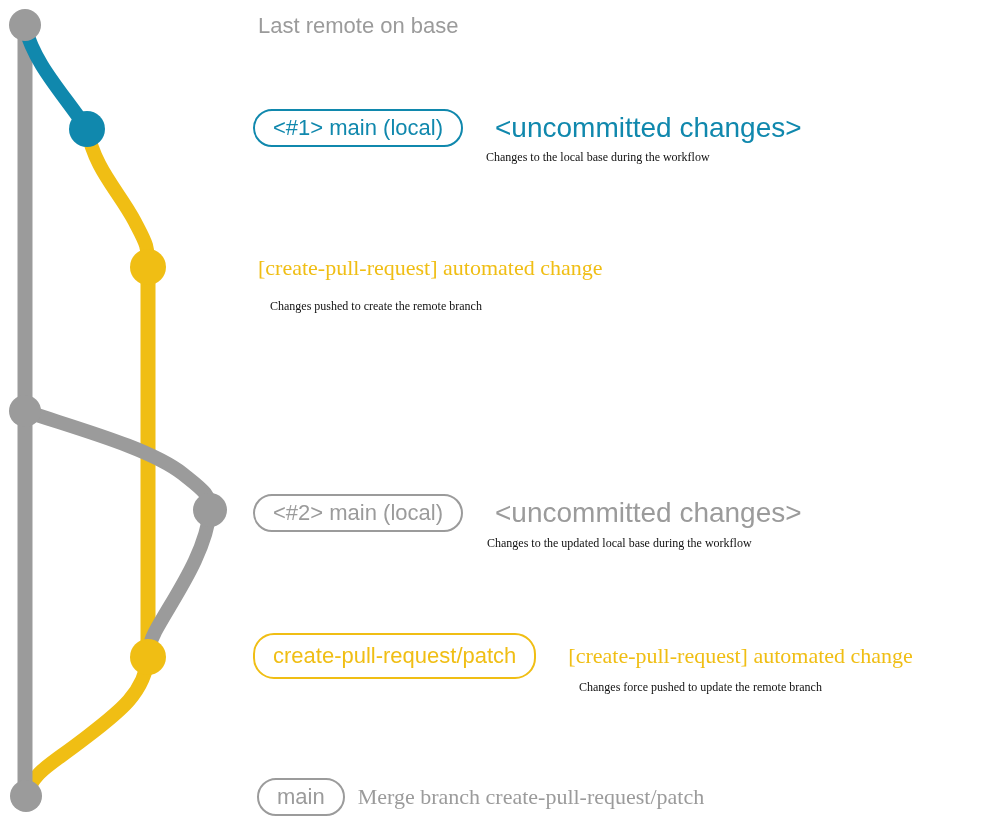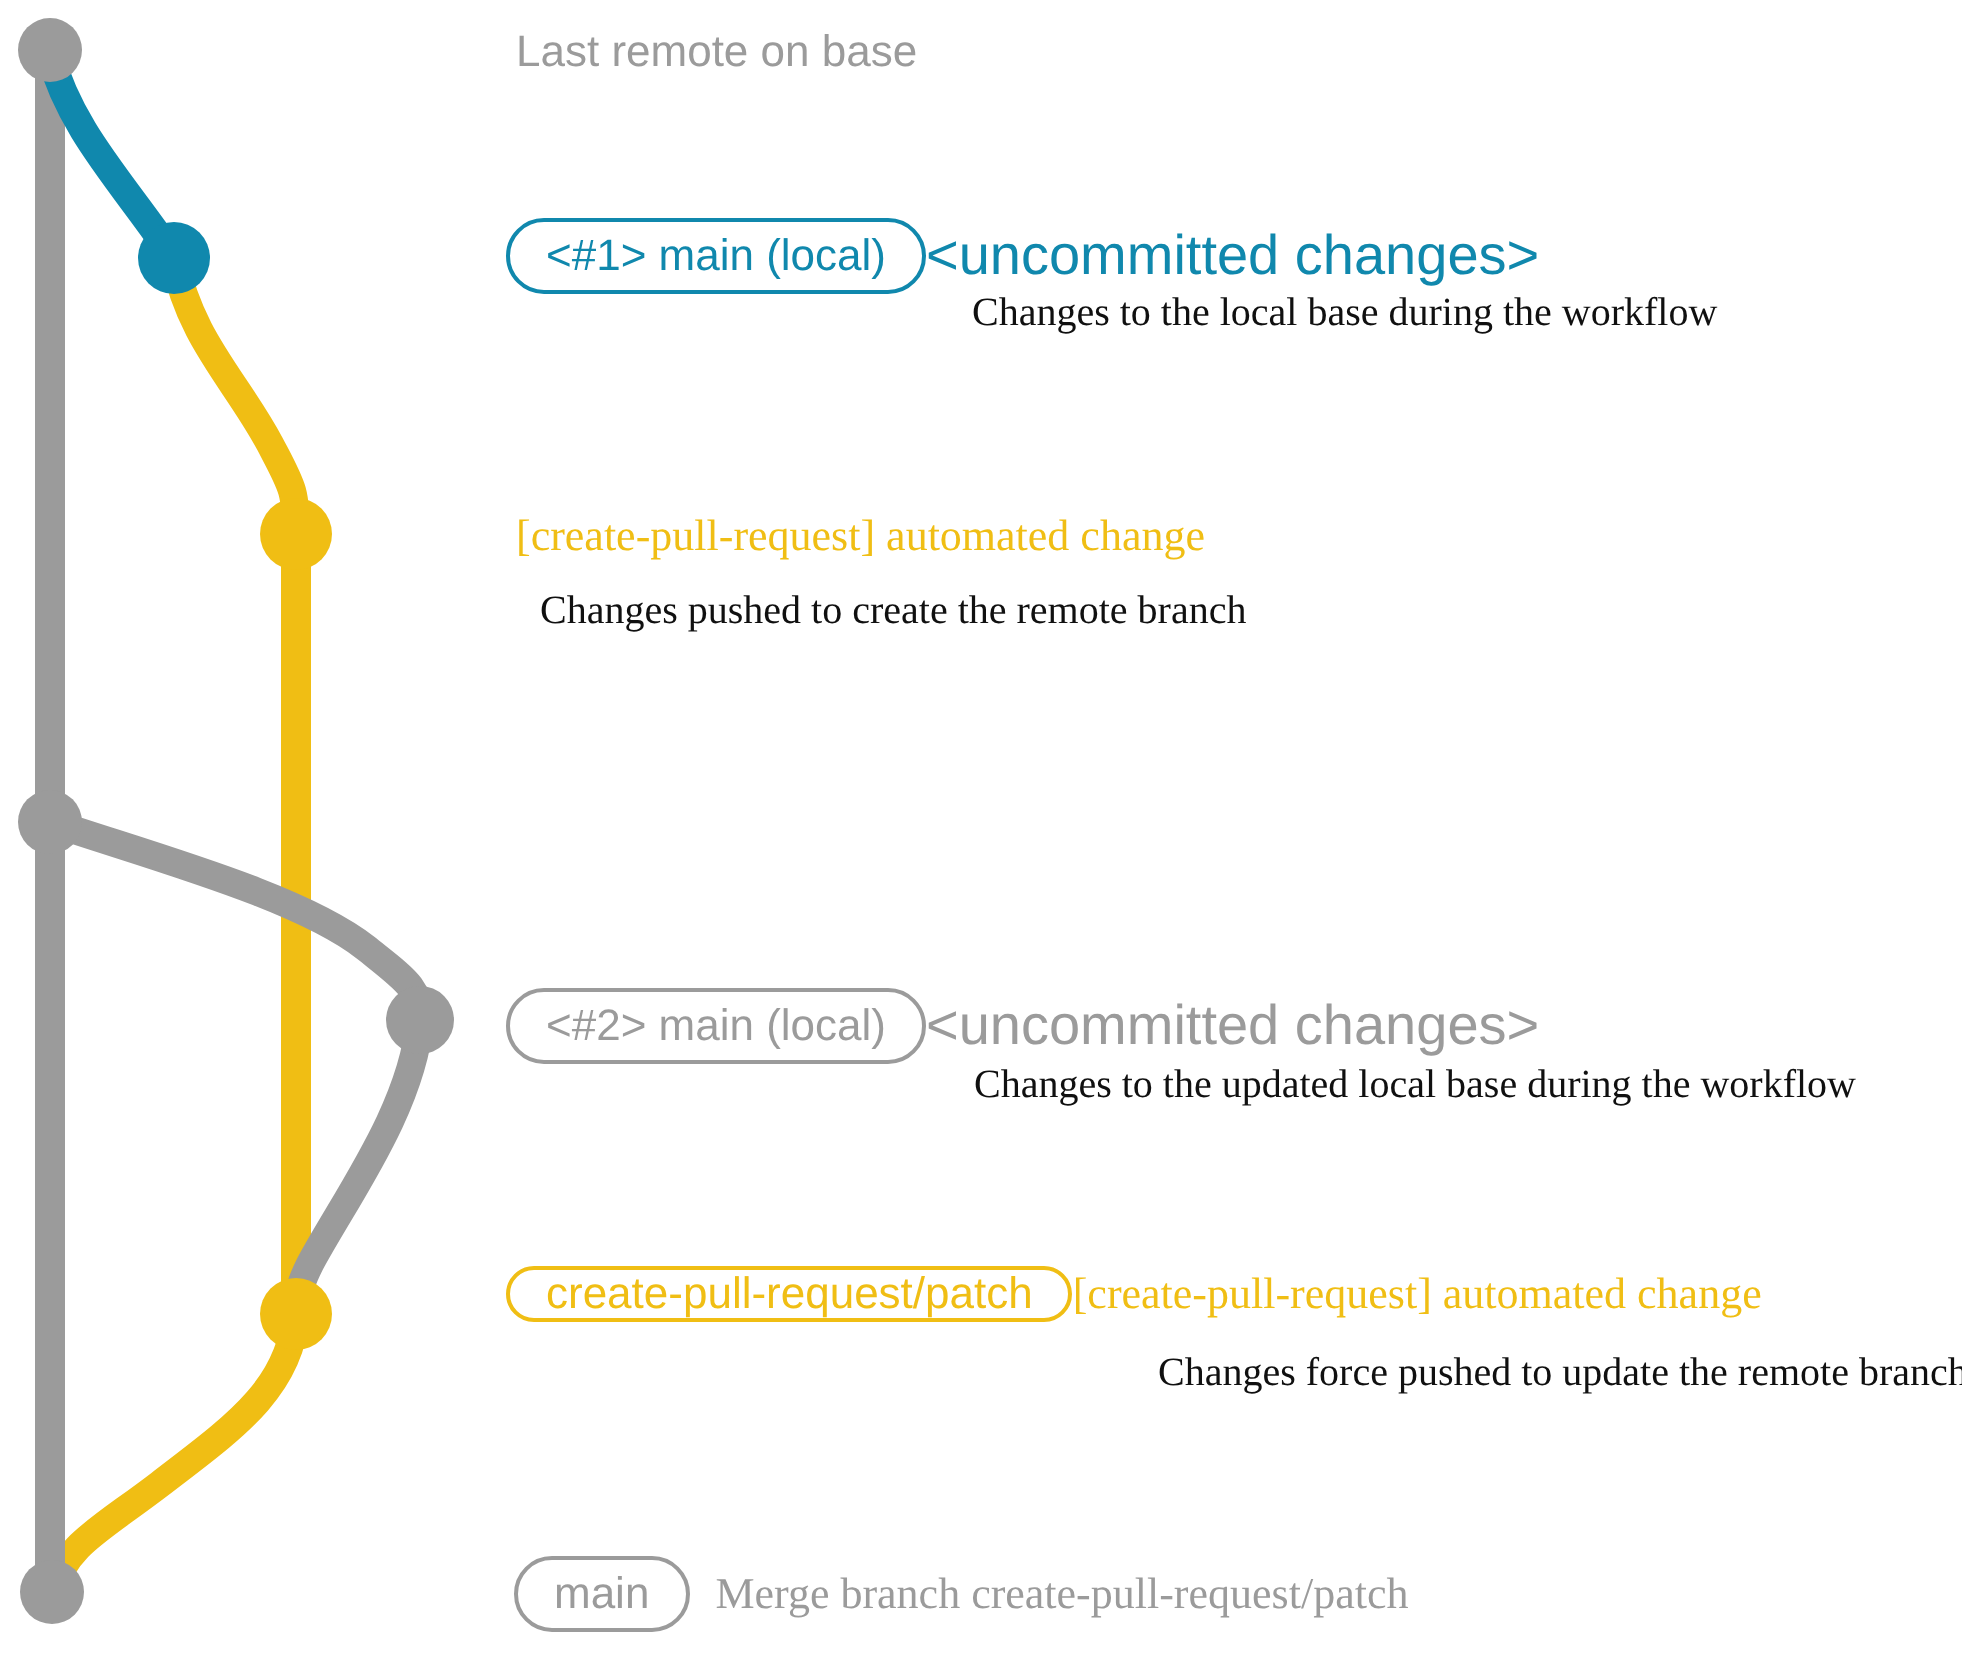--- a/index.html
+++ b/index.html
@@ -18,35 +18,35 @@
   .fill-teal{fill:var(--color-teal);}
   .fill-yellow{fill:var(--color-yellow);}
 
   .abs{position:absolute;white-space:nowrap;}
   .vcenter{transform:translateY(-50%);}
   .row{position:absolute;display:flex;align-items:center;white-space:nowrap;}
 
   .heading{font-size:22px;color:var(--color-gray);}
   .status{font-size:28px;}
   .annotation{font-size:22px;font-family:Liberation Serif, serif;}
-  .serif-note{font-family:"Liberation Serif","DejaVu Serif",serif;font-size:20px;color:var(--color-ink);}
+  .serif-note{font-family:"Liberation Serif","DejaVu Serif",serif;font-size:12px;color:var(--color-ink);}
 
   .pill{
     display:inline-flex;align-items:center;justify-content:center;
     height:38px;padding:0 18px;
     border:2px solid;border-radius:19px;
     font-size:22px;box-sizing:border-box;
   }
   .pill-teal{border-color:var(--color-teal);color:var(--color-teal);}
   .pill-gray{border-color:var(--color-gray);color:var(--color-gray);}
-  .pill-yellow{border-color:var(--color-yellow);color:var(--color-yellow);height:28px;border-radius:21px;}
+  .pill-yellow{border-color:var(--color-yellow);color:var(--color-yellow);height:46px;border-radius:21px;}
   .text-teal{color:var(--color-teal);}
   .text-gray{color:var(--color-gray);}
   .text-yellow{color:var(--color-yellow);}
-  .gap16{gap:0;}
+  .gap16{gap:32px;}
   .gap13{gap:13px;}
 </style>
 </head>
 <body>
 
 <div class="canvas">
 
   <svg class="graph" width="245" height="827" viewBox="0 0 245 827" aria-hidden="true">
 
     <path class="stroke-yellow" stroke-width="14" stroke-linecap="round" d="M87,129 C95,170 118,190 135,222 C146,243 148,245 148,267"></path>

